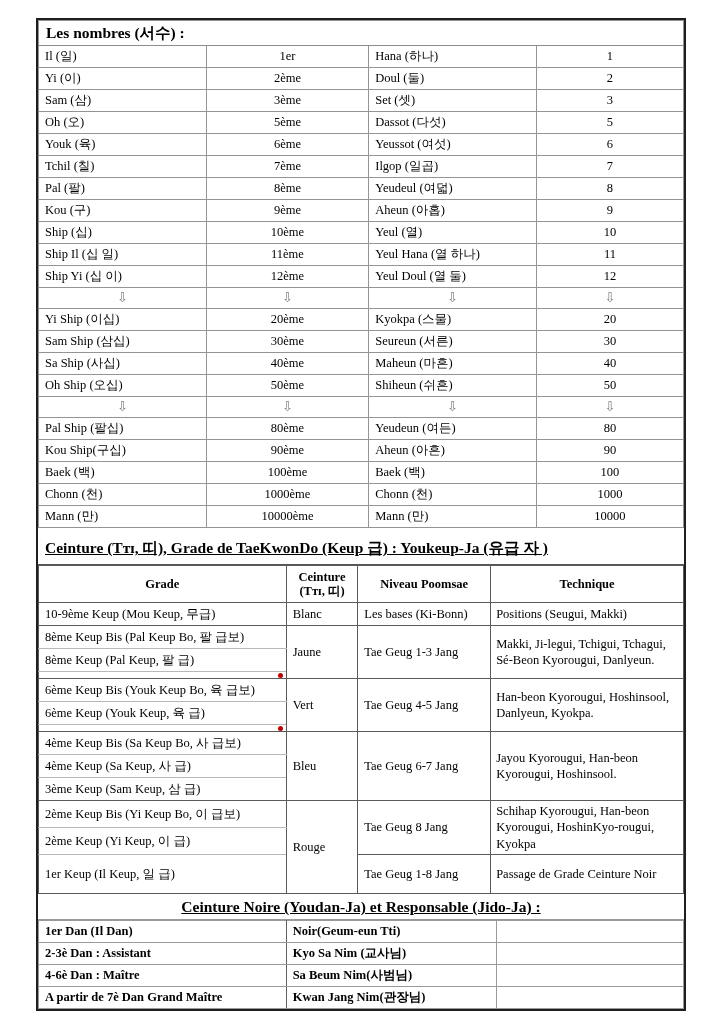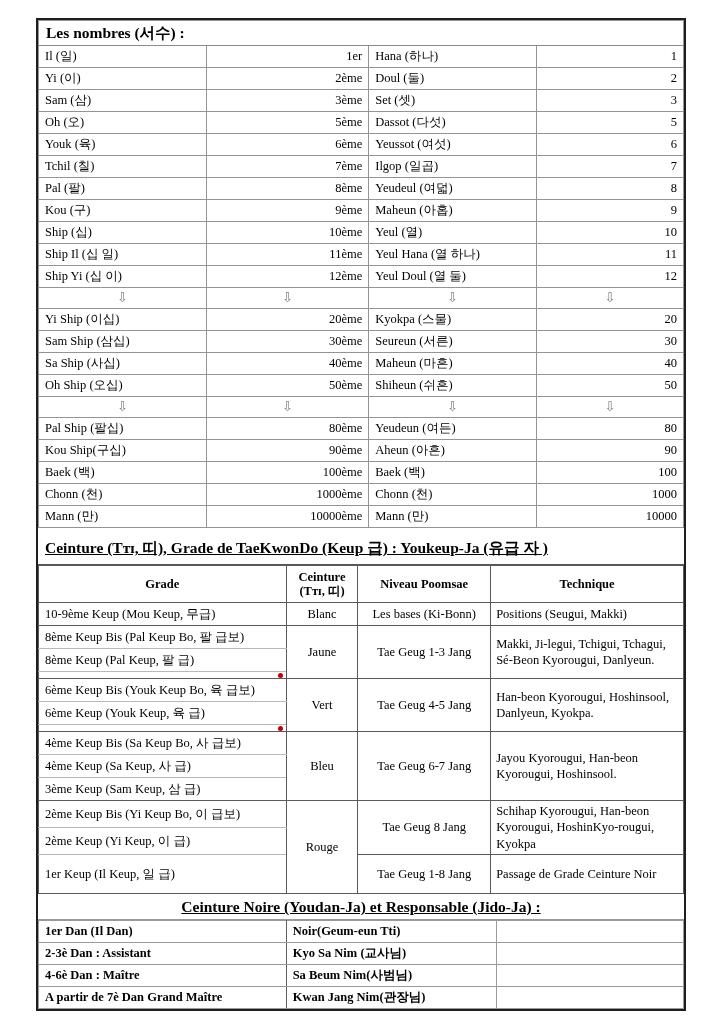--- a/index.html
+++ b/index.html
@@ -36,21 +36,21 @@
   }
   
   .t1 td { border: 1px solid #949494; height: 19px; }
   .t1 tr.t1-title td {
     font-weight: bold;
     font-size: 15.5px;
     height: 22px;
     padding-left: 7px;
     border-bottom: 1px solid #8c8c8c;
   }
-  .t1 .c { text-align: right; }
+  .t1 .c { text-align: center; }
   .t1 tr.arrow td {
     text-align: center;
     color: #7d7d7d;
     font-family: "DejaVu Sans", sans-serif;
     font-size: 13px;
     height: 18px;
   }
   
   .sec-title {
     font-weight: bold;
@@ -70,21 +70,21 @@
   
   .t2 td { border: 1px solid #5a5a5a; }
   .t2 tr.th td {
     font-weight: bold;
     text-align: center;
     height: 34px;
     line-height: 1.15;
     border-bottom: 1px solid #5a5a5a;
   }
   .t2 td.grade { text-align: left; height: 20px; }
-  .t2 td.belt, .t2 td.poomsae { text-align: center; }
+  .t2 td.belt, .t2 td.poomsae { }
   .t2 td.tech {
     white-space: normal;
     line-height: 1.3;
     padding: 2px 5px;
   }
   .t2 td.lb { border-bottom: 1px solid #b8b8b8; }
   .t2 td.lt { border-top: 1px solid #b8b8b8; }
   .t2 tr.thin td { height: 6px; padding: 0 2px; }
   .dot {
     display: block;
@@ -155,21 +155,21 @@
       </tr>
       <tr>
         <td>Pal (팔)</td>
         <td class="c">8ème</td>
         <td>Yeudeul (여덟)</td>
         <td class="c">8</td>
       </tr>
       <tr>
         <td>Kou (구)</td>
         <td class="c">9ème</td>
-        <td>Maheun (아홉)</td>
+        <td>Aheun (아홉)</td>
         <td class="c">9</td>
       </tr>
       <tr>
         <td>Ship (십)</td>
         <td class="c">10ème</td>
         <td>Yeul (열)</td>
         <td class="c">10</td>
       </tr>
       <tr>
         <td>Ship Il (십 일)</td>

